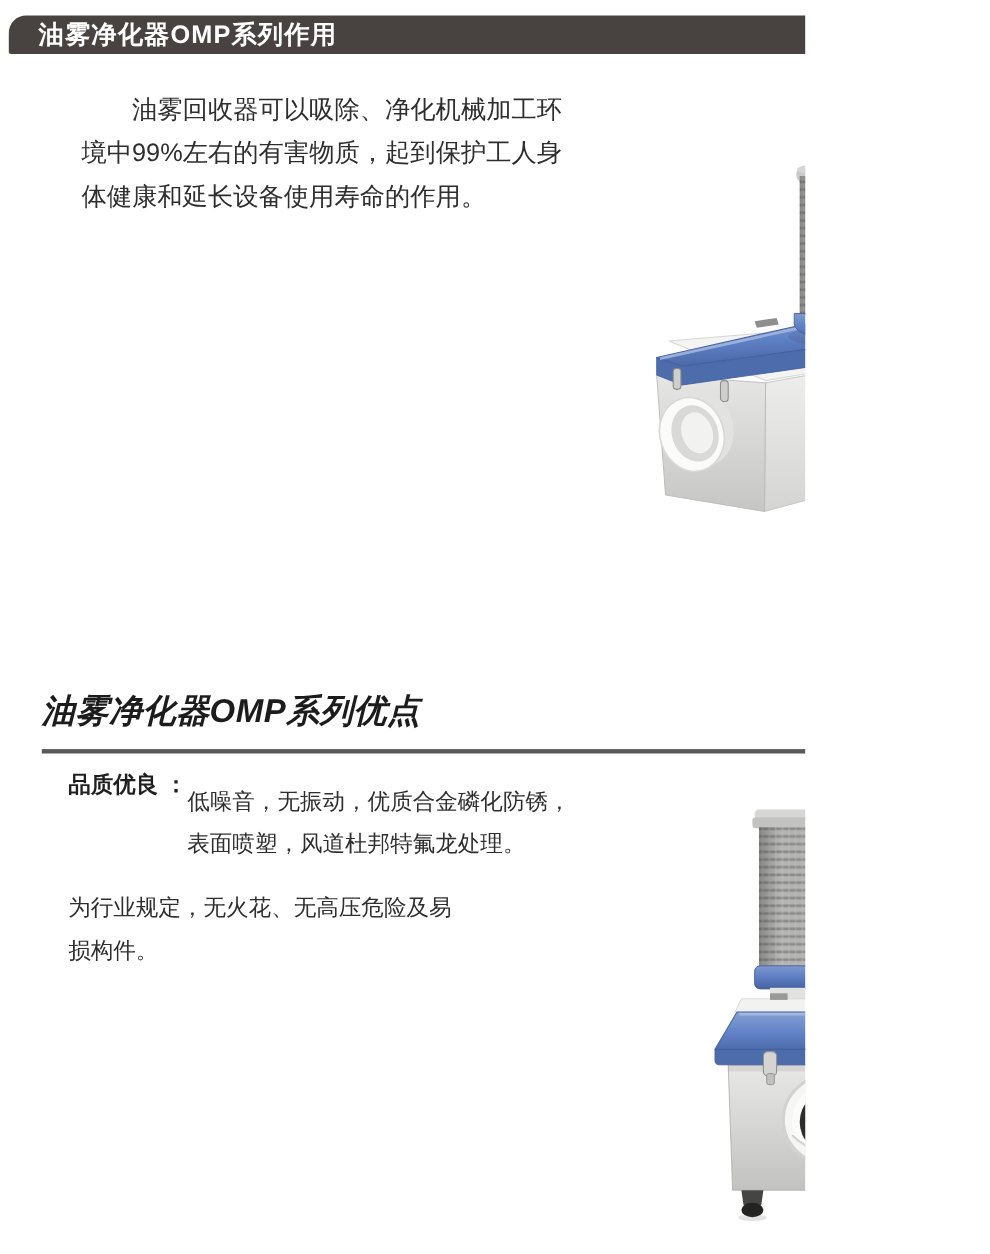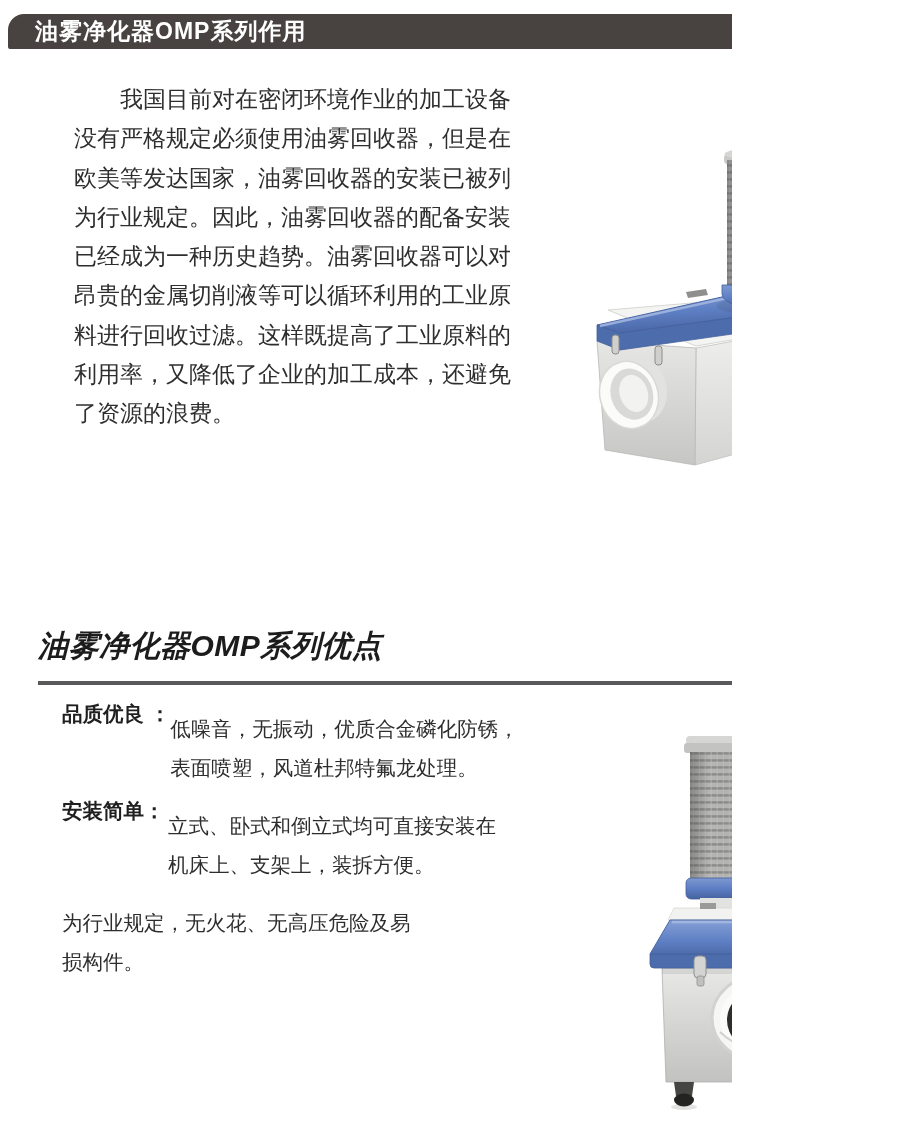--- a/index.html
+++ b/index.html
@@ -38,29 +38,23 @@
 </head>
 <body>
 
 <div class="page">
 
   <div class="header-bar">
     <span>油雾净化器OMP系列作用</span>
   </div>
 
   <div class="intro">
-    <p>我国目前对在密闭环境作业的加工设备
-没有严格规定必须使用油雾回收器，但是在
-欧美等发达国家，油雾回收器的安装已被列
-为行业规定。因此，油雾回收器的配备安装
-已经成为一种历史趋势。油雾回收器可以对
-昂贵的金属切削液等可以循环利用的工业原
-料进行回收过滤。这样既提高了工业原料的
-利用率，又降低了企业的加工成本，还避免
-了资源的浪费。</p>
+    <p>油雾回收器可以吸除、净化机械加工环
+境中99%左右的有害物质，起到保护工人身
+体健康和延长设备使用寿命的作用。</p>
   </div>
 
   <figure class="product product-1">
     <svg viewBox="0 0 315 385" aria-hidden="true">
       <defs>
         <pattern id="mesh1" width="6" height="7" patternUnits="userSpaceOnUse">
           <rect width="6" height="7" fill="#b6b6b4"></rect>
           <rect y="2.2" width="6" height="2.4" fill="#8c8c8a"></rect>
           <rect x="2.7" width="1.2" height="7" fill="#c6c6c4" opacity="0.45"></rect>
         </pattern>
@@ -143,25 +137,20 @@
   <h2 class="section-title">油雾净化器OMP系列优点</h2>
   <div class="rule"></div>
 
   <div class="features">
     <div class="feature">
       <span class="feature-label">品质优良 ：</span>
       <span class="feature-text">低噪音，无振动，优质合金磷化防锈，
 表面喷塑，风道杜邦特氟龙处理。</span>
     </div>
     <div class="feature">
-      <span class="feature-label">安装简单：</span>
-      <span class="feature-text">立式、卧式和倒立式均可直接安装在
-机床上、支架上，装拆方便。</span>
-    </div>
-    <div class="feature">
       <span class="feature-text">为行业规定，无火花、无高压危险及易
 损构件。</span>
     </div>
   </div>
 
   <figure class="product product-2">
     <svg viewBox="0 0 244 396" aria-hidden="true">
       <defs>
         <pattern id="mesh2" width="6" height="7" patternUnits="userSpaceOnUse">
           <rect width="6" height="7" fill="#b6b6b4"></rect>

